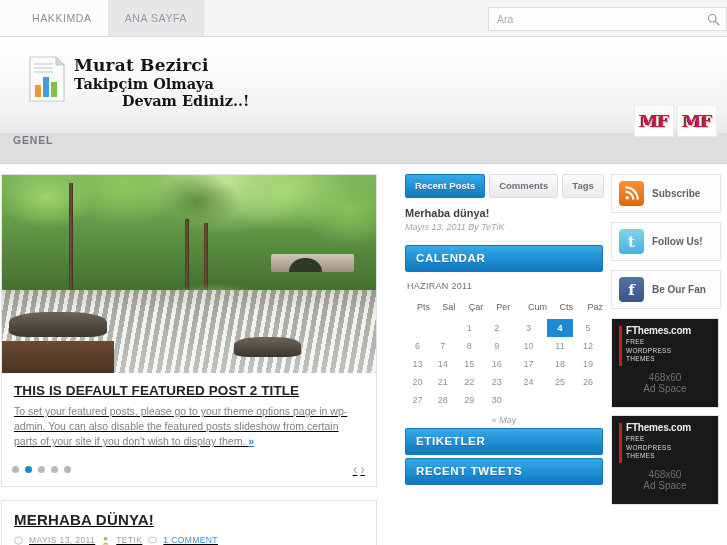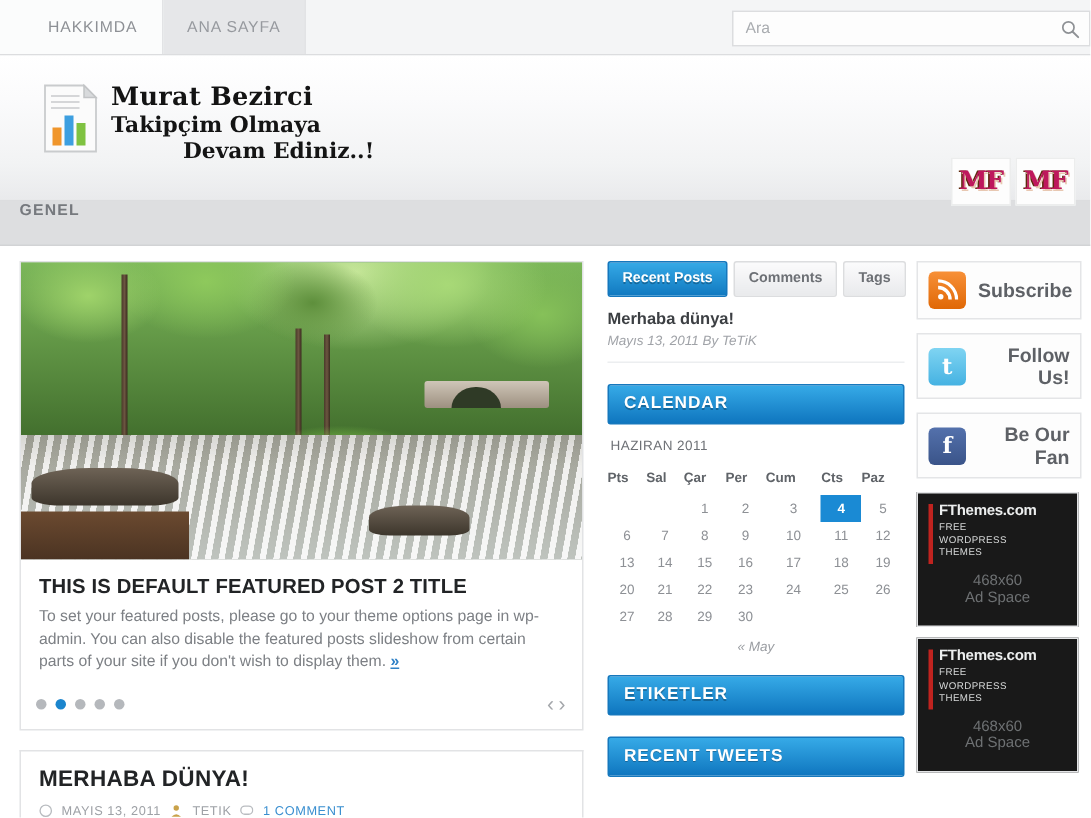--- a/index.html
+++ b/index.html
@@ -123,21 +123,21 @@
     cursor: pointer;
   }
 
   
   .page {
     display: flex;
     padding: 10px 0 0 0;
     background: #fff;
     height: 381px;
   }
-  .col-main { width: 398px; padding-left: 13px; }
+  .col-main { width: 398px; padding-left: 1px; text-decoration: underline; }
   .col-side { width: 205px; padding-left: 7px; }
   .col-far  { width: 118px; padding-left: 8px; }
 
   
   .slider {
     border: 1px solid #e2e3e5;
     background: #fff;
     width: 376px;
   }
   .slider-photo {
@@ -238,37 +238,37 @@
   .tab.on {
     background: linear-gradient(to bottom,#35a9e6,#1179c0);
     border-color: #1577bd;
     color: #fff;
     text-shadow: 0 1px 0 rgba(0,0,0,.25);
   }
   .tab-content { padding-top: 9px; border-bottom: 1px solid #eceef0; padding-bottom: 9px; }
   .rp-title { font-size: 11px; font-weight: bold; color: #3c3f43; margin-bottom: 3px; }
   .rp-meta  { font-size: 9px; font-style: italic; color: #a0a3a8; }
 
-  .widget { margin-top: 14px; }
+  .widget { margin-top: 3px; }
   .widget-head {
     background: linear-gradient(to bottom,#36aae7,#0f76bf);
     border: 1px solid #1678bd;
     border-radius: 2px;
     color: #fff;
     font-size: 11.5px;
     font-weight: bold;
     letter-spacing: .6px;
     padding: 6px 10px 7px 10px;
     text-shadow: 0 1px 0 rgba(0,0,0,.25);
   }
   .cal-month { font-size: 9px; color: #6e7176; padding: 9px 2px 7px 2px; letter-spacing: .3px; }
   table.cal { width: 100%; border-collapse: collapse; }
   table.cal th {
-    font-size: 9px; color: #5f6368; font-weight: bold;
-    padding: 4px 0 7px 0; text-align: left;
+    font-size: 9px; color: #5f6368; font-weight: normal;
+    padding: 4px 0 7px 0; text-align: right;
   }
   table.cal td {
     font-size: 9px; color: #8d9095; text-align: center;
     padding: 4px 0; height: 16px;
   }
   table.cal td.today {
     background: #1a8ad4; color: #fff; font-weight: bold;
   }
   .cal-prev { text-align: center; font-size: 9px; font-style: italic; color: #9a9da2; padding-top: 6px; }
 
@@ -279,21 +279,21 @@
     display: flex; align-items: center;
     padding: 6px 7px;
     margin-bottom: 9px;
     cursor: pointer;
   }
   .soc-ico {
     width: 25px; height: 25px; border-radius: 4px; flex: none;
     display: flex; align-items: center; justify-content: center;
     color: #fff; font-weight: bold;
   }
-  .soc-label { font-size: 13px; color: #5e6166; margin-left: 8px; font-weight: bold; text-align: right; }
+  .soc-label { font-size: 10px; color: #5e6166; margin-left: 8px; font-weight: bold; text-align: right; }
 
   .ad {
     width: 108px; height: 90px;
     background: #191919;
     border: 1px solid #e4e5e7;
     margin-bottom: 7px;
     padding: 6px 7px;
     position: relative;
   }
   .ad-bar { position:absolute; left:7px; top:7px; width:3px; height:40px; background:#c0231f; }

